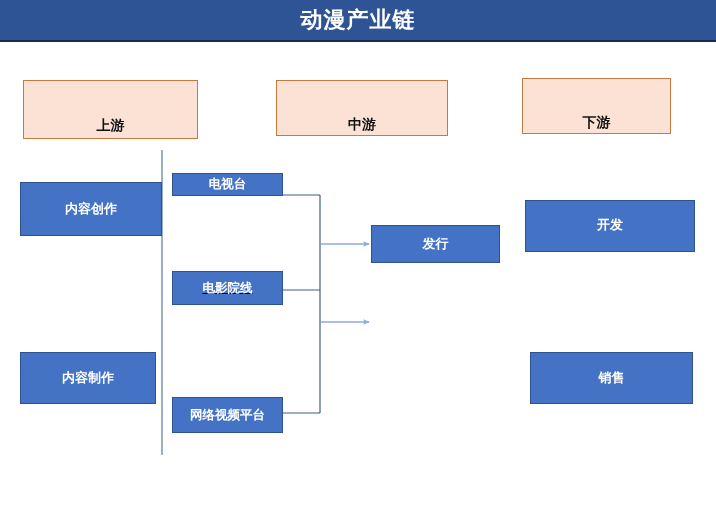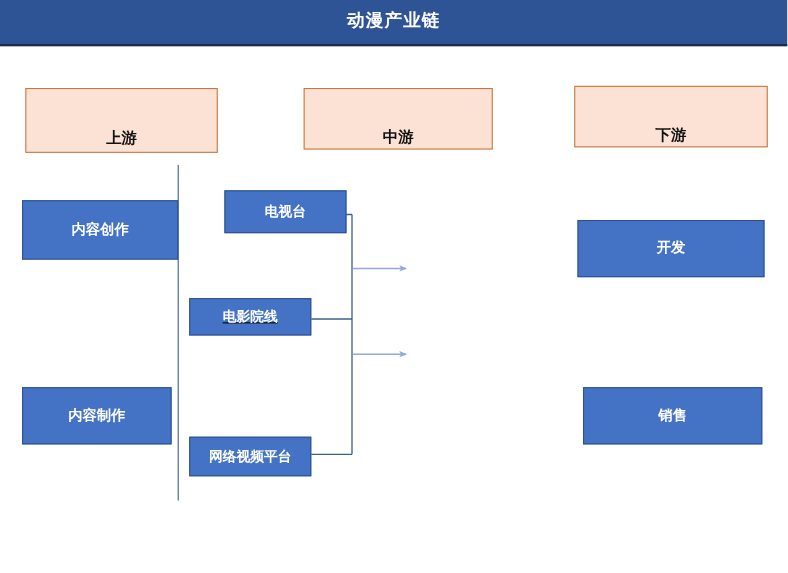--- a/index.html
+++ b/index.html
@@ -28,21 +28,21 @@
     height: 42px;
     background: #2F5496;
     border-bottom: 2px solid #1B2A49;
     box-sizing: border-box;
     display: flex;
     align-items: center;
     justify-content: center;
   }
   .title-bar .title-text {
     color: #ffffff;
-    font-size: 16px;
+    font-size: 22px;
     font-weight: bold;
     letter-spacing: 1px;
     line-height: 1;
   }
 
   
   .stage-box {
     position: absolute;
     background: #FBE2D5;
     border: 1px solid #C9793F;
@@ -100,21 +100,21 @@
   <div class="title-bar" style="background: rgb(47, 84, 150);">
     <span class="title-text" style="color: rgb(255, 255, 255);">动漫产业链</span>
   </div>
 
   <div class="stage-box" id="stage-0" style="left: 23px; top: 80px; width: 175px; height: 59px; background: rgb(251, 226, 213); border-color: rgb(201, 121, 63);">
     <span class="stage-label" style="color: rgb(17, 17, 17);">上游</span>
   </div>
   <div class="stage-box" id="stage-1" style="left: 276px; top: 80px; width: 172px; height: 56px; background: rgb(251, 226, 213); border-color: rgb(201, 121, 63);">
     <span class="stage-label" style="color: rgb(17, 17, 17);">中游</span>
   </div>
-  <div class="stage-box" id="stage-2" style="left: 522px; top: 78px; width: 176px; height: 56px; background: rgb(251, 226, 213); border-color: rgb(201, 121, 63);">
+  <div class="stage-box" id="stage-2" style="left: 522px; top: 78px; width: 149px; height: 56px; background: rgb(251, 226, 213); border-color: rgb(201, 121, 63);">
     <span class="stage-label" style="color: rgb(17, 17, 17);">下游</span>
   </div>
 
   <svg class="connectors" viewBox="0 0 716 521" width="716" height="521" xmlns="http://www.w3.org/2000/svg">
     <defs>
       <marker id="arrowhead" markerWidth="7" markerHeight="7" refX="6" refY="3.2" orient="auto" markerUnits="userSpaceOnUse">
         <path d="M0,0.4 L7,3.2 L0,6 L1.6,3.2 Z" fill="#8FAADC"></path>
       </marker>
     </defs>
     <g id="connector-lines">
@@ -129,28 +129,31 @@
         <line x1="321" y1="322" x2="369" y2="322" stroke="#8FAADC" stroke-width="1.4" marker-end="url(#arrowhead)"></line>
       </g>
   </svg>
 
   <div class="node-box" id="node-0" style="left: 20px; top: 182px; width: 142px; height: 54px; background: rgb(68, 114, 196); border-color: rgb(47, 82, 143);">
     <span class="node-label" style="color: rgb(255, 255, 255);">内容创作</span>
   </div>
   <div class="node-box" id="node-1" style="left: 20px; top: 352px; width: 136px; height: 52px; background: rgb(68, 114, 196); border-color: rgb(47, 82, 143);">
     <span class="node-label" style="color: rgb(255, 255, 255);">内容制作</span>
   </div>
-  <div class="node-box small" id="node-2" style="left: 172px; top: 173px; width: 111px; height: 39px; background: rgb(68, 114, 196); border-color: rgb(47, 82, 143); margin-left: 32px;">
+  <div class="node-box small" id="node-2" style="left: 172px; top: 173px; width: 111px; height: 23px; background: rgb(68, 114, 196); border-color: rgb(47, 82, 143);">
     <span class="node-label" style="color: rgb(255, 255, 255);">电视台</span>
   </div>
   <div class="node-box small" id="node-3" style="left: 172px; top: 271px; width: 111px; height: 34px; background: rgb(68, 114, 196); border-color: rgb(47, 82, 143); text-decoration: underline;">
     <span class="node-label" style="color: rgb(255, 255, 255);">电影院线</span>
   </div>
   <div class="node-box small" id="node-4" style="left: 172px; top: 397px; width: 111px; height: 36px; background: rgb(68, 114, 196); border-color: rgb(47, 82, 143);">
     <span class="node-label" style="color: rgb(255, 255, 255);">网络视频平台</span>
+  </div>
+  <div class="node-box" id="node-5" style="left: 371px; top: 225px; width: 129px; height: 38px; background: rgb(68, 114, 196); border-color: rgb(47, 82, 143);">
+    <span class="node-label" style="color: rgb(255, 255, 255);">发行</span>
   </div>
   <div class="node-box" id="node-7" style="left: 525px; top: 200px; width: 170px; height: 52px; background: rgb(68, 114, 196); border-color: rgb(47, 82, 143); font-family: Liberation Mono, monospace;">
     <span class="node-label" style="color: rgb(255, 255, 255);">开发</span>
   </div>
   <div class="node-box" id="node-8" style="left: 530px; top: 352px; width: 163px; height: 52px; background: rgb(68, 114, 196); border-color: rgb(47, 82, 143);">
     <span class="node-label" style="color: rgb(255, 255, 255);">销售</span>
   </div>
 
 </div>
 

